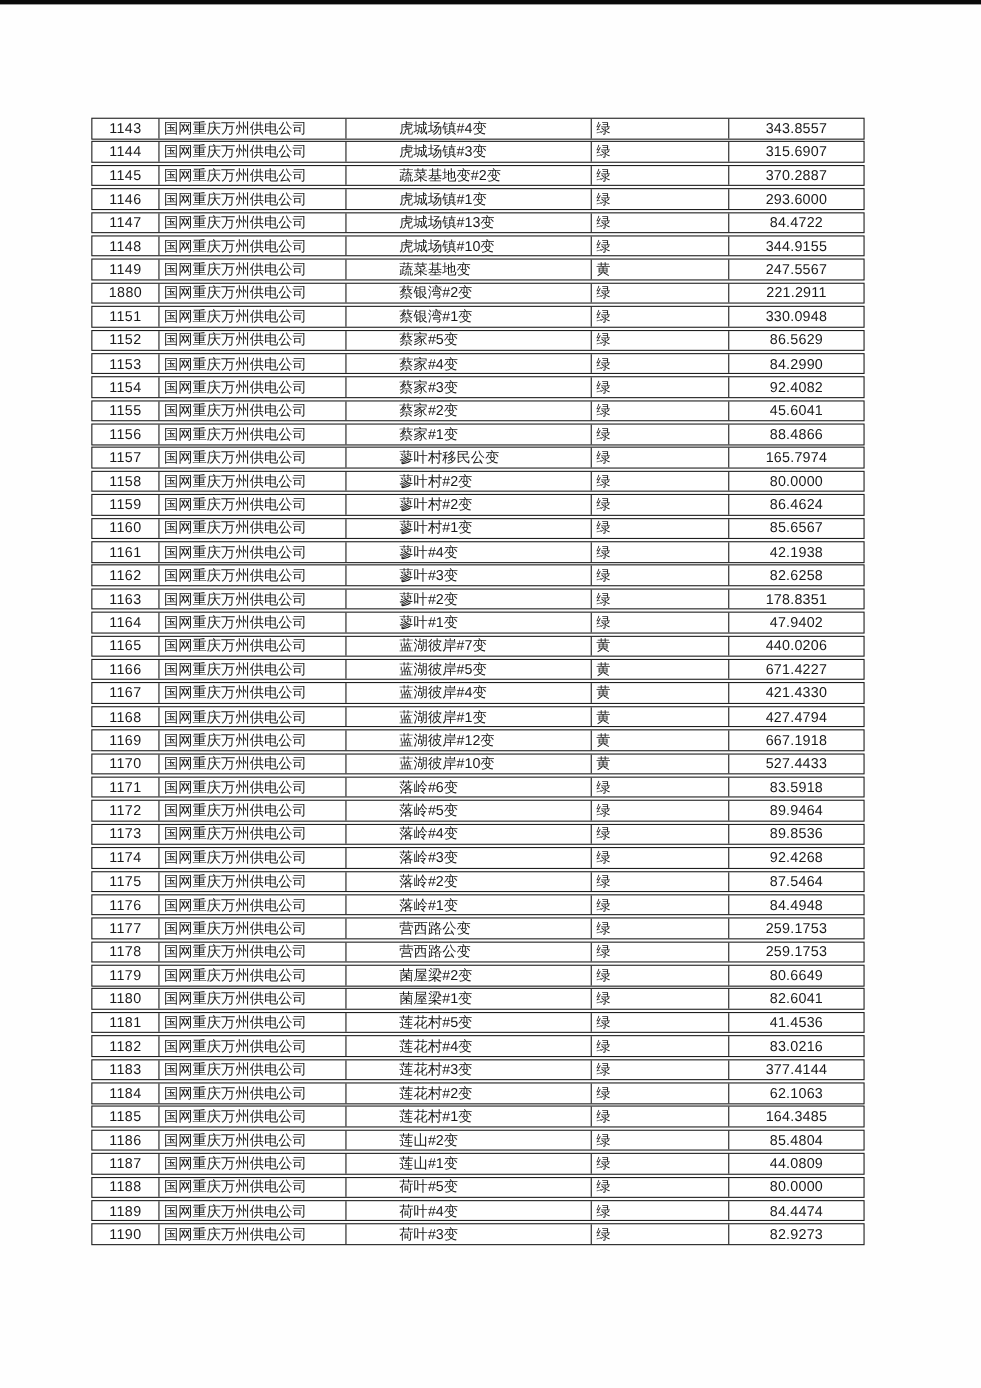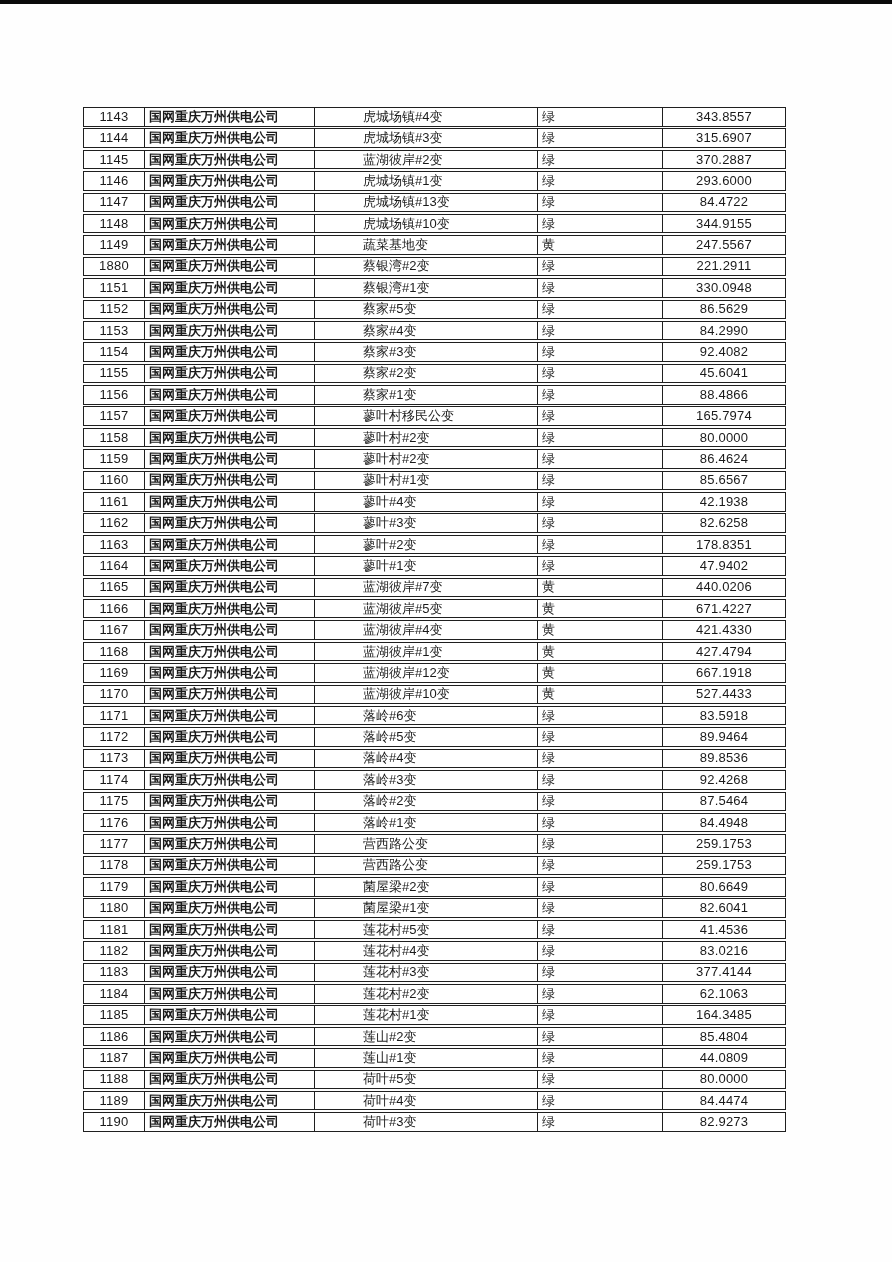--- a/index.html
+++ b/index.html
@@ -42,21 +42,21 @@
   }
   .c {
     box-sizing: border-box;
     height: 100%;
     display: flex;
     align-items: center;
     overflow: hidden;
     white-space: nowrap;
   }
   .c1 { width: 61px;  justify-content: center; border-right: 1.5px solid #1f1f1f; letter-spacing: 0.3px; }
-  .c2 { width: 170px; padding-left: 4px; border-right: 1.5px solid #1f1f1f; font-weight: bold; }
+  .c2 { width: 170px; padding-left: 4px; border-right: 1.5px solid #1f1f1f; }
   .c3 { width: 179px; padding-left: 4px; border-right: 1.5px solid #1f1f1f; margin-left: 44px; }
   .c4 { width: 125px; padding-left: 4px; border-right: 1.5px solid #1f1f1f; }
   .c5 { flex: 1; justify-content: center; letter-spacing: 0.2px; text-align: right; }
 </style>
 </head>
 <body>
 
 <div class="page">
   <div class="topbar"></div>
 
@@ -74,21 +74,21 @@
         <div class="c c1">1144</div>
         <div class="c c2">国网重庆万州供电公司</div>
         <div class="c c3">虎城场镇#3变</div>
         <div class="c c4">绿</div>
         <div class="c c5">315.6907</div>
       </div>
 
       <div class="row">
         <div class="c c1">1145</div>
         <div class="c c2">国网重庆万州供电公司</div>
-        <div class="c c3">蓝湖彼岸#2变</div>
+        <div class="c c3">蔬菜基地变#2变</div>
         <div class="c c4">绿</div>
         <div class="c c5">370.2887</div>
       </div>
 
       <div class="row">
         <div class="c c1">1146</div>
         <div class="c c2">国网重庆万州供电公司</div>
         <div class="c c3">虎城场镇#1变</div>
         <div class="c c4">绿</div>
         <div class="c c5">293.6000</div>

